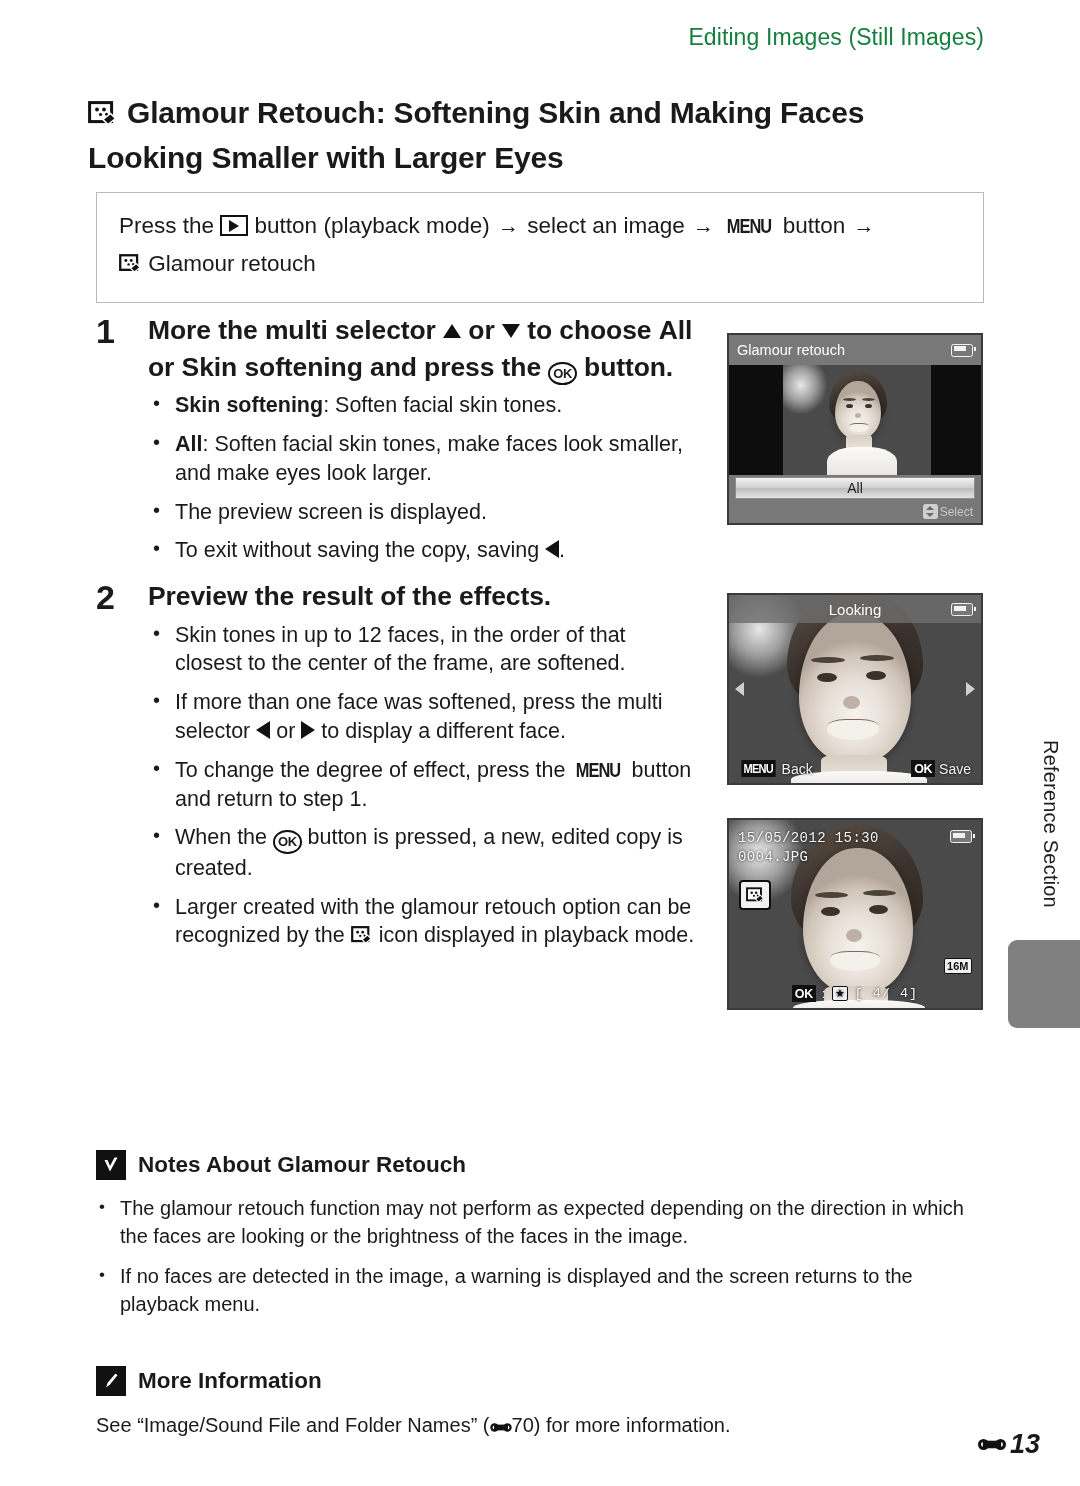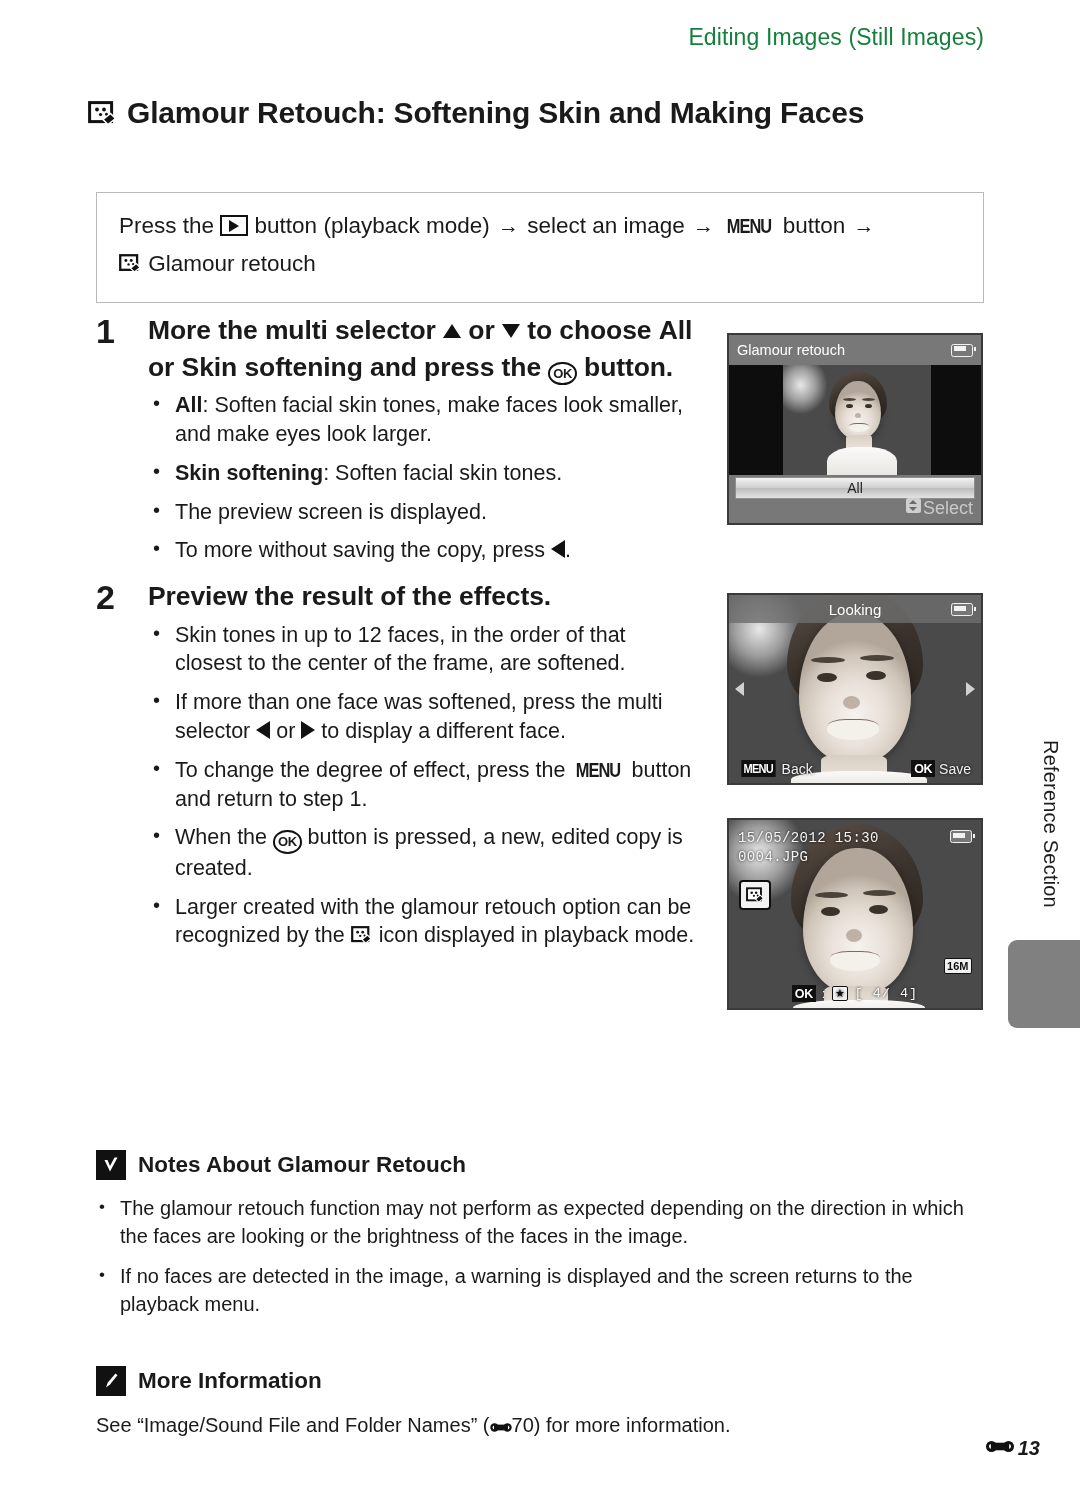--- a/index.html
+++ b/index.html
@@ -289,24 +289,24 @@
     font-size: 14px;
     display: flex;
     align-items: center;
     justify-content: center;
   }
   .select-hint {
     position: absolute;
     right: 8px;
     bottom: 4px;
     display: flex;
-    align-items: flex-start;
+    align-items: flex-end;
     gap: 2px;
     color: #c9c9c9;
-    font-size: 18px;
+    font-size: 12px;
   }
   .updown-badge {
     width: 15px; height: 15px;
     background: #cfcfcf;
     border-radius: 2.5px;
     position: relative;
   }
   .updown-badge::before {
     content: "";
     position: absolute;
@@ -474,21 +474,21 @@
   .note-bullets .bullet { padding-left: 24px; margin-top: 13px; }
   .note-bullets .bullet:first-child { margin-top: 0; }
   .note-bullets .bullet::before { left: 3px; font-size: 17px; top: 0px; }
   .note-para { margin-top: 16px; font-size: 20px; line-height: 1.38; }
 
   
   .page-footer {
     position: absolute;
     right: 40px;
     bottom: 26px;
-    font-size: 20px;
+    font-size: 27px;
     font-weight: bold;
     font-style: italic;
     display: flex;
     align-items: center;
     gap: 3px;
   }
 </style>
 </head>
 <body>
 
@@ -498,20 +498,21 @@
   <span class="title-icon">
     <svg width="30" height="26" viewBox="0 0 30 26" aria-hidden="true">
       <rect x="1.6" y="1.6" width="22" height="19" fill="#fff" stroke="#111" stroke-width="3"></rect>
       <circle cx="9" cy="8.5" r="1.9" fill="#111"></circle>
       <circle cx="16" cy="8.5" r="1.9" fill="#111"></circle>
       <circle cx="12.5" cy="13.5" r="1.6" fill="#111"></circle>
       <circle cx="18.5" cy="13.2" r="1.5" fill="#111"></circle>
       <path d="M15 18.5 L22.5 12.5 L27.5 17.5 L20 23.5 Z" fill="#111" stroke="#fff" stroke-width="1.6"></path>
     </svg>
   </span><span>Glamour Retouch: Softening Skin and Making Faces</span><br>
+  <span>Looking Smaller with Larger Eyes</span>
 </div>
 
 <div class="path-box">
   <div class="line">
     <span>Press the</span>
     <span class="g-play"></span>
     <span>button (playback mode)</span>
     <span class="arrow">→</span>
     <span>select an image</span>
     <span class="arrow">→</span>
@@ -545,30 +546,30 @@
       <span>to choose</span>
       <b>All</b>
       <span>or</span>
       <b>Skin softening</b>
       <span>and press the</span>
       <span class="g-ok">OK</span>
       <span>button.</span>
     </div>
     <div class="bullets">
       <div class="bullet">
+        <b>Skin softening</b><span>: Soften facial skin tones.</span>
+      </div>
+      <div class="bullet">
         <b>All</b><span>: Soften facial skin tones, make faces look smaller, and make eyes look larger.</span>
       </div>
       <div class="bullet">
-        <b>Skin softening</b><span>: Soften facial skin tones.</span>
-      </div>
-      <div class="bullet">
         <span>The preview screen is displayed.</span>
       </div>
       <div class="bullet">
-        <span>To more without saving the copy, press</span>
+        <span>To exit without saving the copy, saving</span>
         <span class="g-left"></span>.
       </div>
     </div>
   </div>
 </div>
 
 <div class="step" style="top:578px; width:600px;">
   <div class="step-num">2</div>
   <div class="step-body">
     <div class="step-head">Preview the result of the effects.</div>

